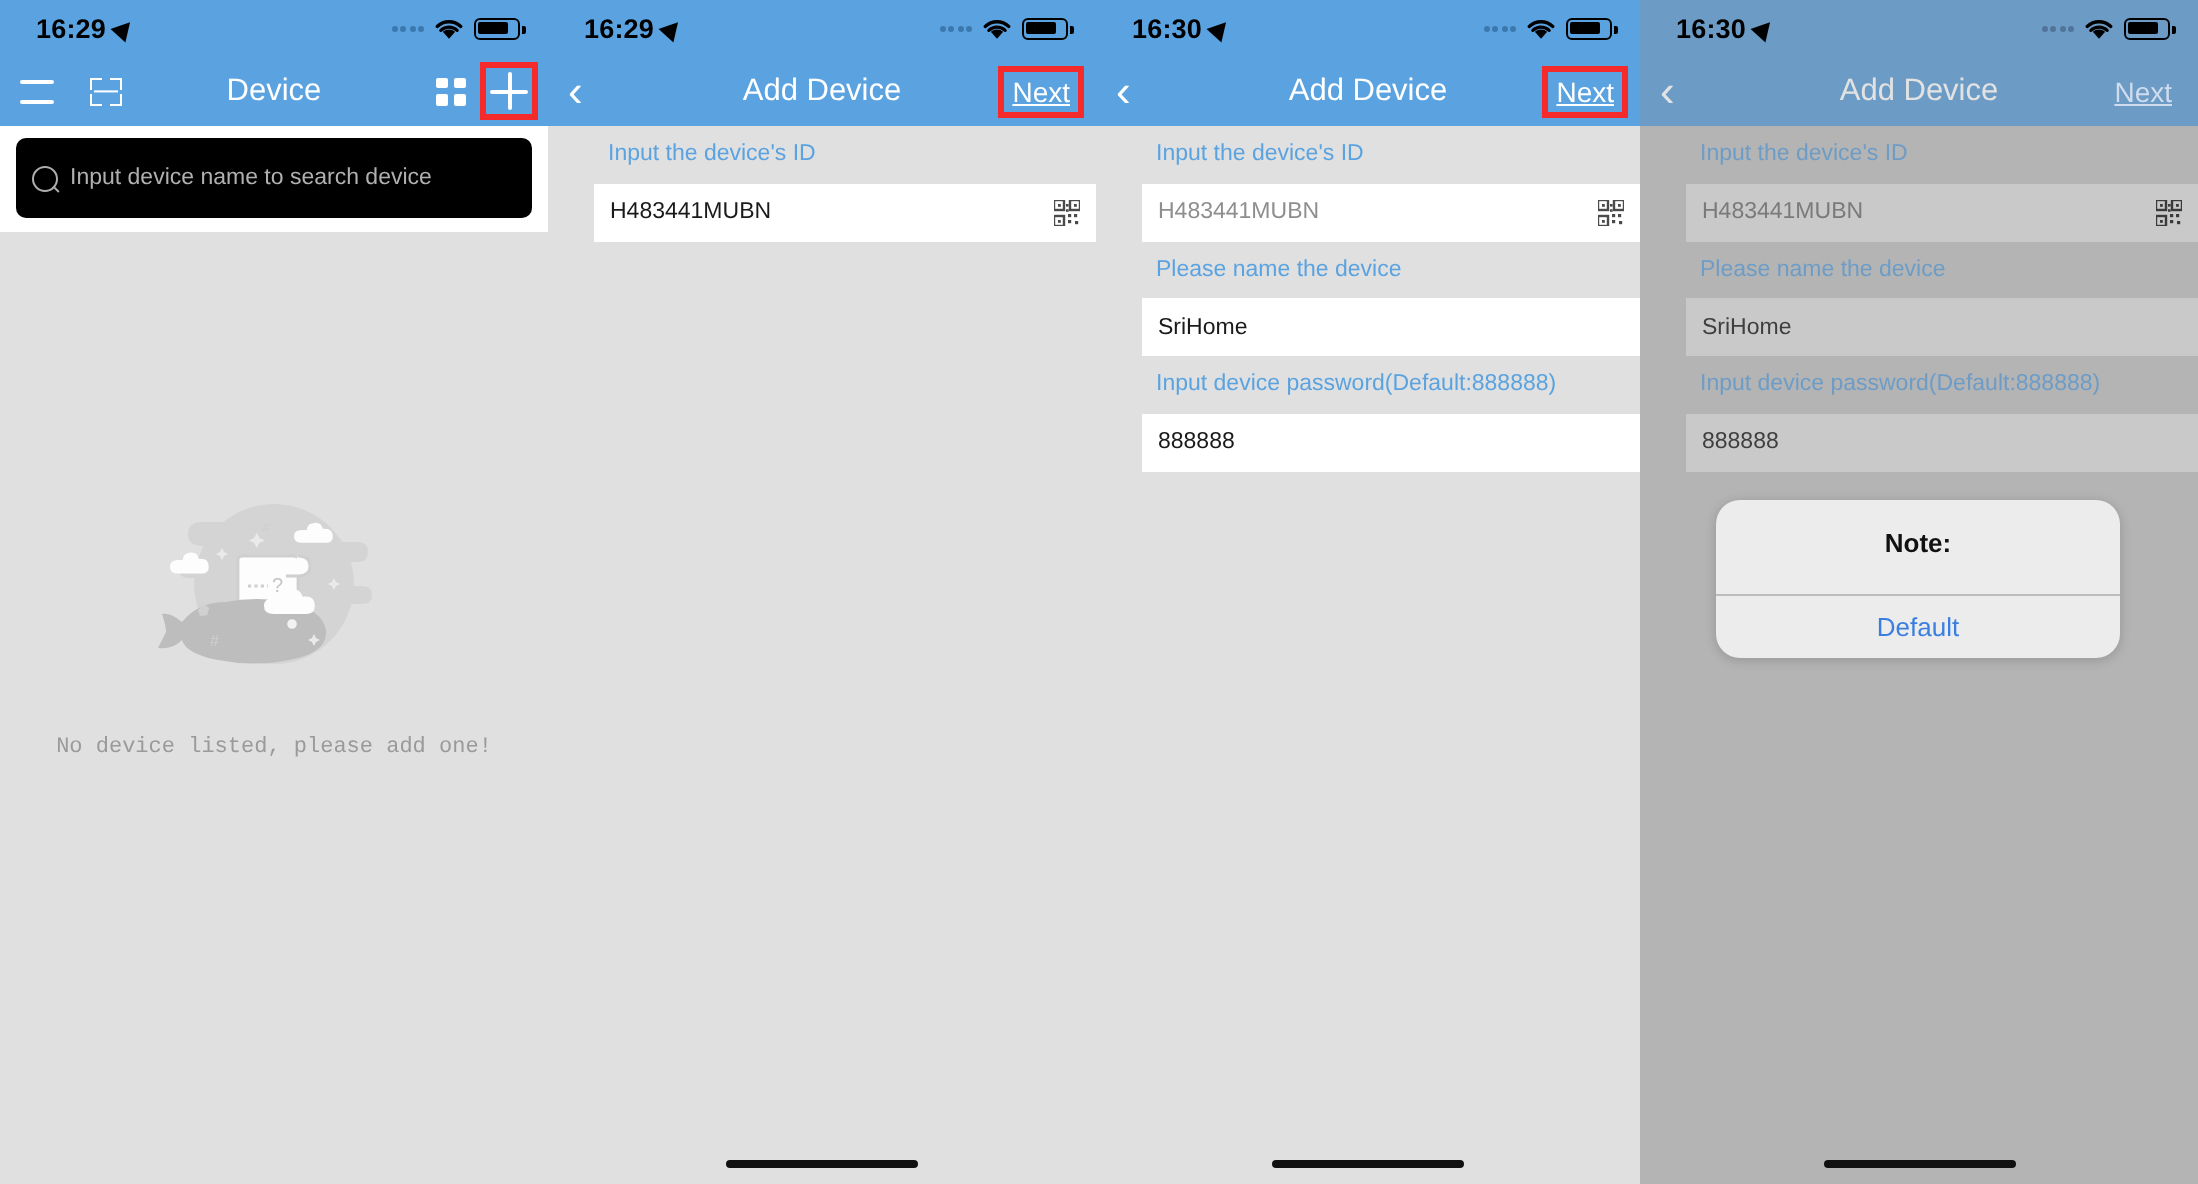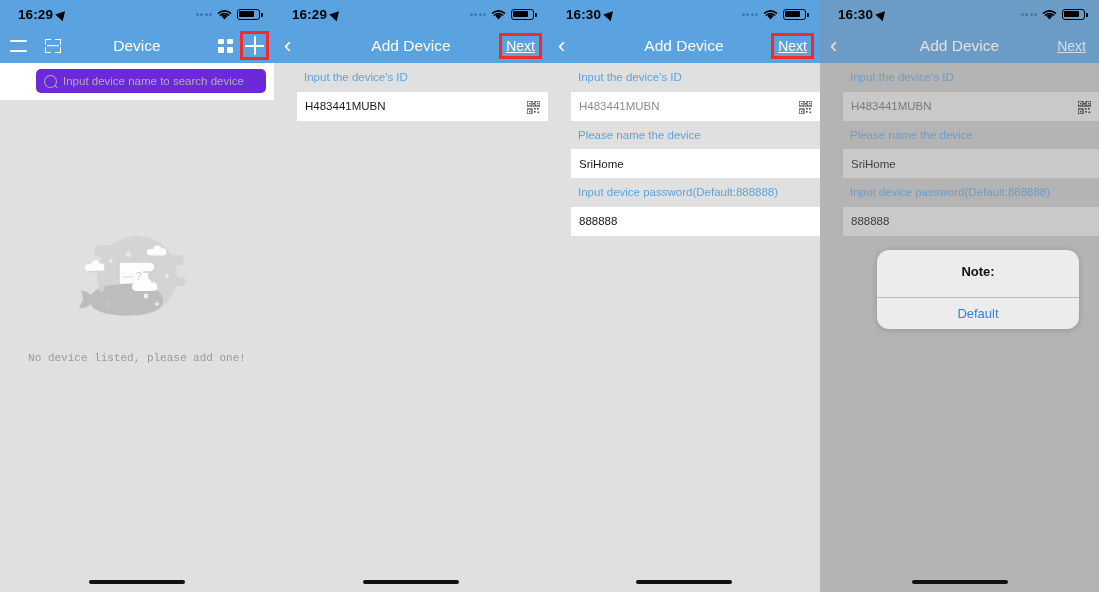--- a/index.html
+++ b/index.html
@@ -145,25 +145,25 @@
     outline-offset: 2px;
   }
   .hl-red-tight {
     outline: 3px solid #f52b2b;
     outline-offset: 1px;
   }
 
   
   .searchzone { background:#fff; padding: 6px 8px 7px 8px; }
   .searchbox {
-    height: 24px;
-    background: #6d28d9;
+    height: 40px;
+    background: #000000;
     border-radius: 5px;
     display:flex; align-items:center;
-    padding: 0 8px; gap: 6px; margin-left: 28px;
+    padding: 0 8px; gap: 6px;
   }
   .mag { width:11px; height:11px; border:1.4px solid #aeaeae; border-radius:50%; position:relative; flex:0 0 auto; transform: rotate(-45deg); }
   .mag::after { content:""; position:absolute; left:50%; top:100%; transform:translateX(-50%); width:1.4px; height:4px; background:#aeaeae; }
   .search-ph { font-size: 11.5px; color:#b0b0b0; }
 
   
   .body1 { background:#e0e0e0; height: calc(592px - 28px - 35px - 37px); position:relative; }
   .empty {
     position:absolute; left:0; right:0; top: 133px;
     display:flex; flex-direction: column; align-items:center;
@@ -197,21 +197,20 @@
   
   .dim { position:absolute; inset:0; }
   .dialog {
     position:absolute;
     left: 38px; top: 250px;
     width: 202px;
     background: #ececec;
     border-radius: 12px;
     overflow: hidden;
     box-shadow: 0 1px 6px rgba(0,0,0,0.18);
-    margin-left: 19px;
   }
   .dlg-body { padding: 14px 16px 12px; text-align:center; }
   .dlg-title { font-size: 13px; font-weight: bold; color:#111; margin-bottom: 6px; }
   .dlg-msg { font-size: 11.5px; color:#1c1c1c; line-height: 1.35; }
   .dlg-actions { display:flex; border-top: 0.6px solid #bcbcbc; }
   .dlg-btn {
     flex:1; text-align:center;
     padding: 8px 0;
     font-size: 13px;
     color: #3a7ee0;

